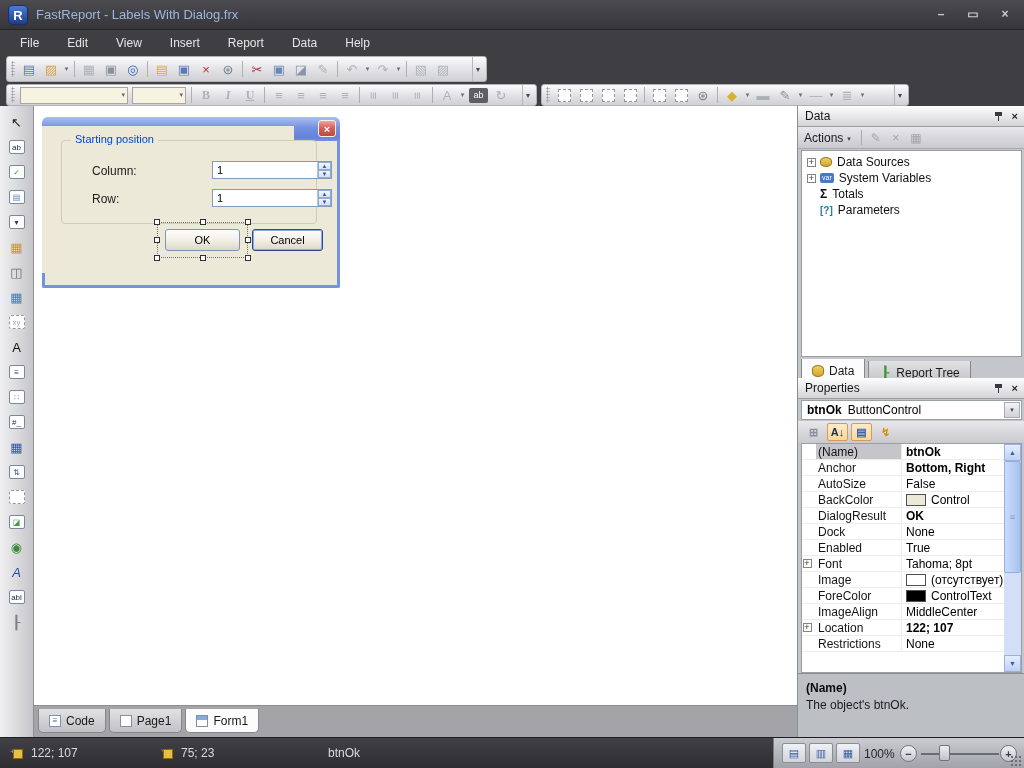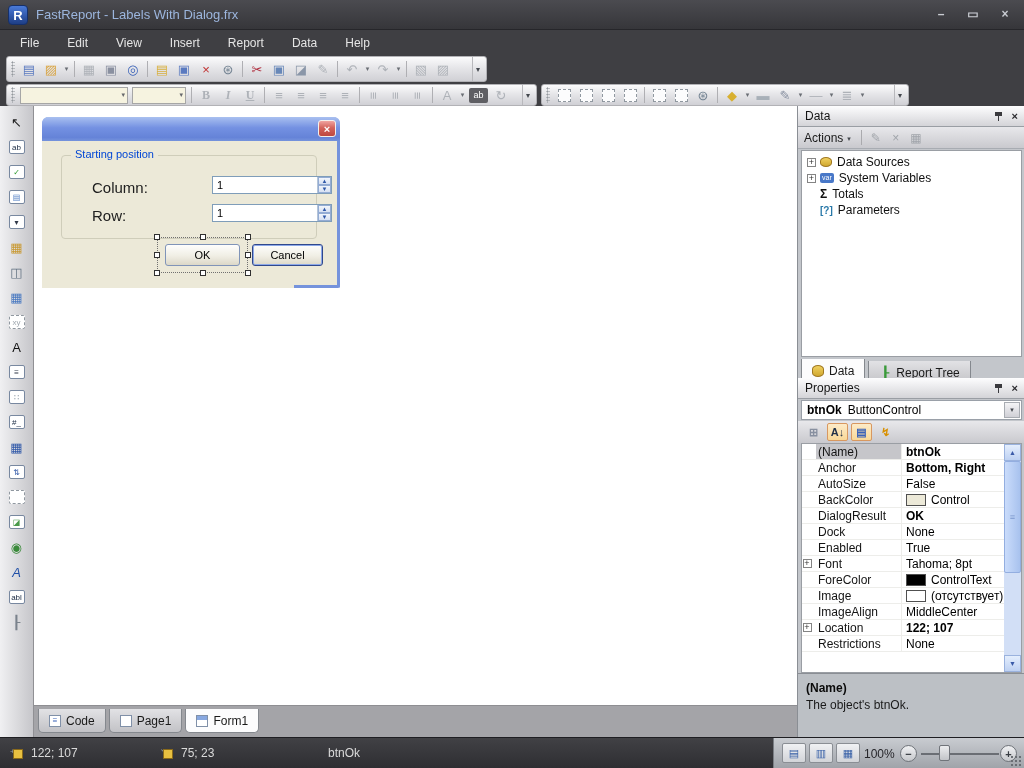--- a/index.html
+++ b/index.html
@@ -59,26 +59,26 @@
 
   
   .canvas { position:absolute; left:34px; top:106px; width:763px; height:599px; background:#FFFFFF; }
   .dlg { position:absolute; left:8px; top:11px; width:298px; height:171px;
     border:3px solid #7593DC; border-top:none; border-radius:7px 7px 2px 2px; background:#ECE9D8; }
   .dlg-title { position:absolute; left:-3px; top:0; width:298px; height:24px; border-radius:6px 6px 0 0;
     background:linear-gradient(#A9C0F0,#7491E2 45%,#6583D8 85%,#7593DC); }
   .dlg-close { position:absolute; right:4px; top:3px; width:18px; height:17px; border-radius:3px;
     background:linear-gradient(#F0A4A0,#D4645C 45%,#BE4840); border:1px solid #F4F0EC;
     color:#fff; font-size:11px; font-weight:bold; display:flex; align-items:center; justify-content:center; }
-  .dlg-client { position:absolute; left:-3px; top:24px; width:252px; height:147px; background:#ECE9D8; }
+  .dlg-client { position:absolute; left:-3px; top:9px; width:252px; height:147px; background:#ECE9D8; }
   .groupbox { position:absolute; left:19px; top:14px; width:256px; height:84px;
     border:1px solid #CFCDBA; border-radius:4px; }
   .gb-label { position:absolute; left:9px; top:-8px; background:#ECE9D8; padding:0 4px;
     color:#0046D5; font-size:11px; }
-  .frm-label { position:absolute; left:30px; font-size:15px; color:#202020; }
+  .frm-label { position:absolute; left:30px; font-size:12px; color:#202020; }
   .spinner { position:absolute; left:150px; width:120px; height:18px; background:#fff;
     border:1px solid #7F9DB9; display:flex; }
   .spin-val { flex:1; font-size:11px; padding:2px 0 0 4px; color:#000; }
   .spin-btns { width:14px; display:flex; flex-direction:column; border-left:1px solid #B4C4D8; }
   .spin-btns i { flex:1; background:linear-gradient(#F2F6FC,#D6E0F2); border:1px solid #94ACD4;
     font-size:6px; color:#3058A8; font-style:normal; display:flex; align-items:center; justify-content:center; }
   .xpbtn { position:absolute; height:22px; border-radius:3px; font-size:11px; color:#000;
     background:linear-gradient(#FEFEFD,#F0EEE4 55%,#DCD8C8); border:1px solid #8094B8;
     font-family:"Liberation Sans", sans-serif; }
   .xpbtn.ok { left:123px; top:103px; width:75px; }
@@ -603,32 +603,32 @@
           <span class="pplus">
             <span class="texp">+</span>
           </span>
           <span class="pname">Font</span>
           <span class="pval">
             <span>Tahoma; 8pt</span>
           </span>
         </div>
         <div class="prow">
           <span class="pplus"></span>
+          <span class="pname">Image</span>
+          <span class="pval">
+            <i class="swatch" style="background: rgb(255, 255, 255);"></i>
+            <span>(отсутствует)</span>
+          </span>
+        </div>
+        <div class="prow">
+          <span class="pplus"></span>
           <span class="pname">ForeColor</span>
           <span class="pval">
             <i class="swatch" style="background: rgb(0, 0, 0);"></i>
             <span>ControlText</span>
-          </span>
-        </div>
-        <div class="prow">
-          <span class="pplus"></span>
-          <span class="pname">Image</span>
-          <span class="pval">
-            <i class="swatch" style="background: rgb(255, 255, 255);"></i>
-            <span>(отсутствует)</span>
           </span>
         </div>
         <div class="prow">
           <span class="pplus"></span>
           <span class="pname">ImageAlign</span>
           <span class="pval">
             <span>MiddleCenter</span>
           </span>
         </div>
         <div class="prow">

